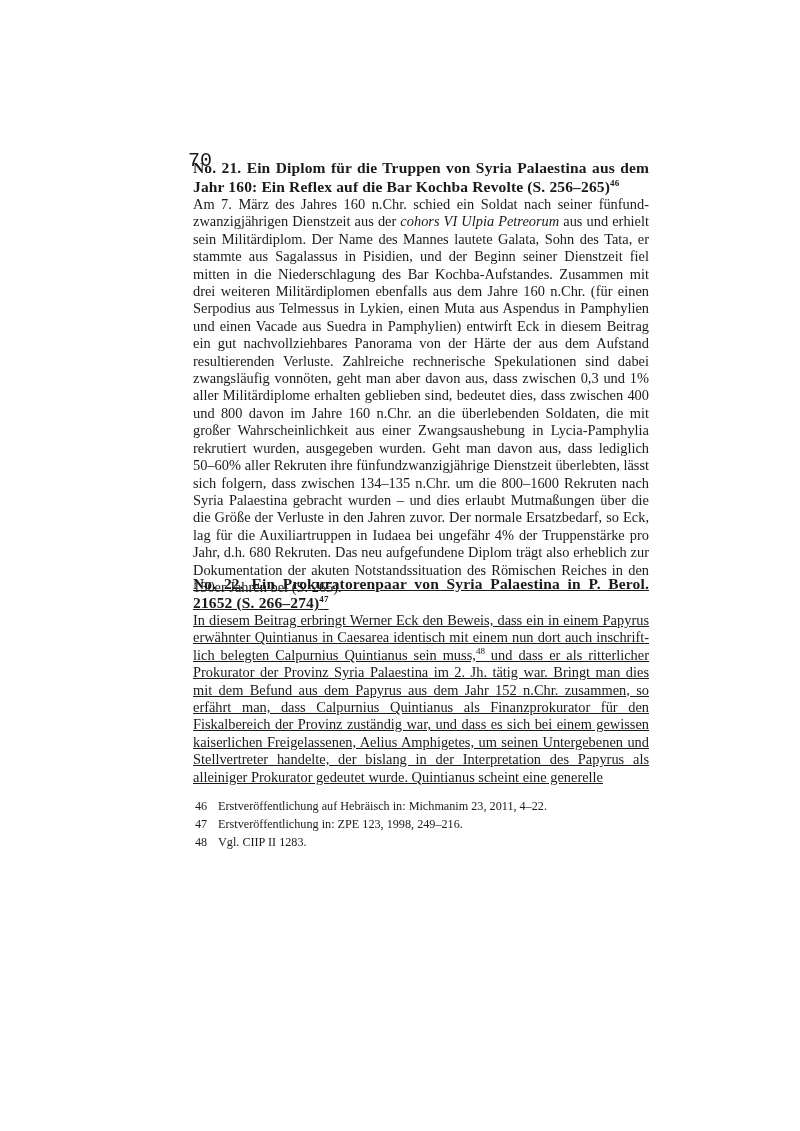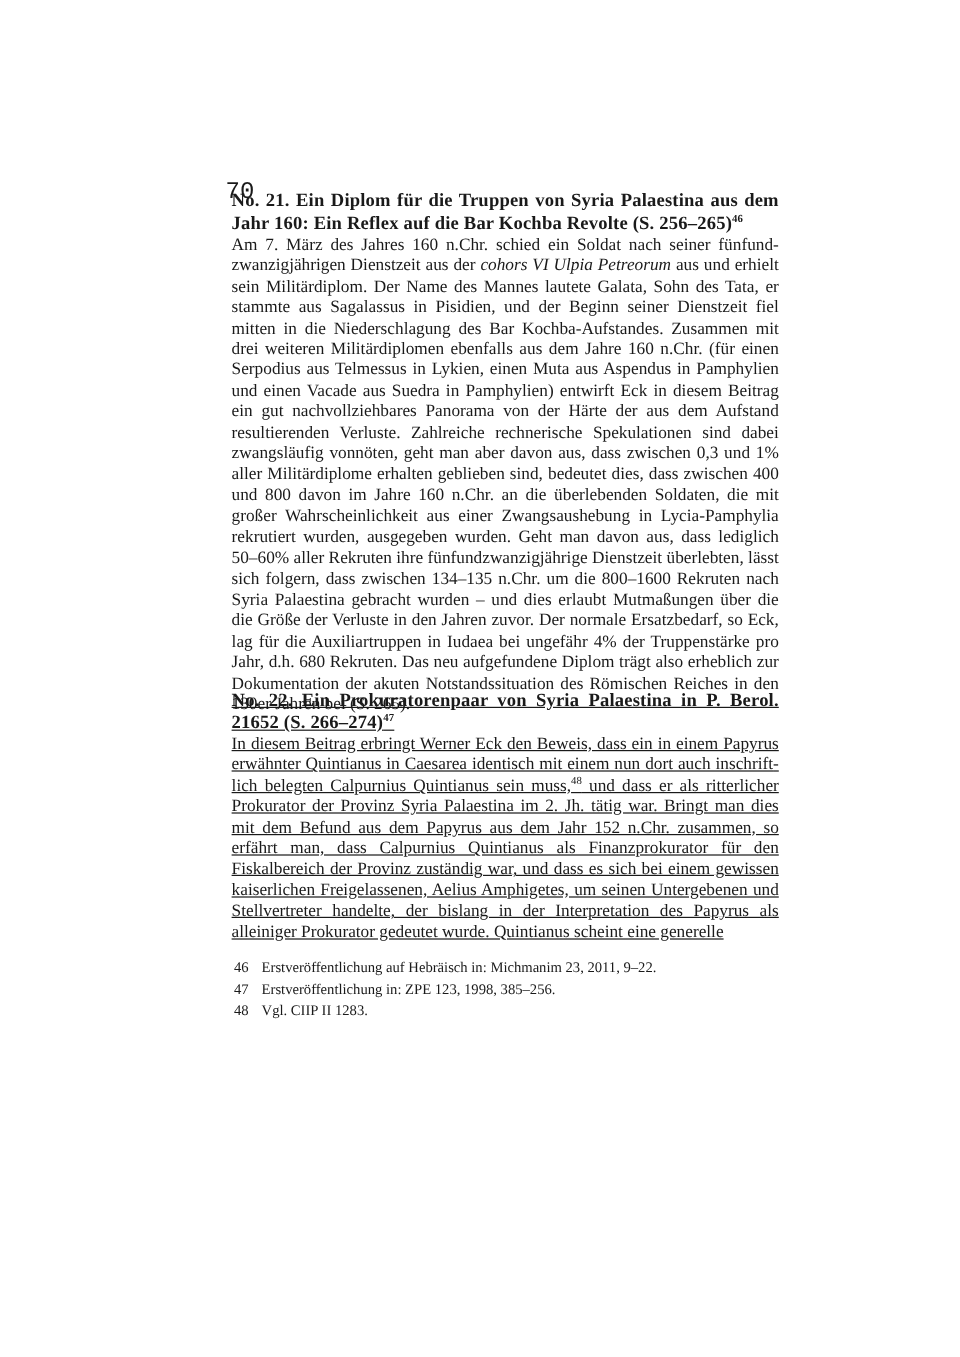--- a/index.html
+++ b/index.html
@@ -56,25 +56,25 @@
   </div>
 
   <div class="section" style="top:574px;text-decoration:underline;">
     <p class="heading"><span>No. 22. Ein Prokuratorenpaar von Syria Palaestina in P. Be­rol. 21652 (S. 266–274)</span><sup>47</sup></p>
     <p class="body"><span>In diesem Beitrag erbringt Werner Eck den Beweis, dass ein in einem Papyrus erwähnter Quintianus in Caesarea identisch mit einem nun dort auch inschrift­lich belegten Calpurnius Quintianus sein muss,</span><sup>48</sup><span> und dass er als ritterlicher Prokurator der Provinz Syria Palaestina im 2. Jh. tätig war. Bringt man dies mit dem Befund aus dem Papyrus aus dem Jahr 152 n.Chr. zusammen, so erfährt man, dass Calpurnius Quintianus als Finanzprokurator für den Fiskalbereich der Provinz zuständig war, und dass es sich bei einem gewissen kaiserlichen Freigelassenen, Aelius Amphigetes, um seinen Untergebenen und Stellvertreter handelte, der bislang in der Interpretation des Papyrus als alleiniger Prokurator gedeutet wurde. Quintianus scheint eine generelle</span></p>
   </div>
 
   <div class="footnotes">
     <div class="fn">
       <span class="fn-num">46</span>
-      <span class="fn-text">Erstveröffentlichung auf Hebräisch in: Michmanim 23, 2011, 9–22.</span>
+      <span class="fn-text">Erstveröffentlichung auf Hebräisch in: Michmanim 23, 2011, 4–22.</span>
     </div>
     <div class="fn">
       <span class="fn-num">47</span>
-      <span class="fn-text">Erstveröffentlichung in: ZPE 123, 1998, 385–256.</span>
+      <span class="fn-text">Erstveröffentlichung in: ZPE 123, 1998, 249–216.</span>
     </div>
     <div class="fn">
       <span class="fn-num">48</span>
       <span class="fn-text">Vgl. CIIP II 1283.</span>
     </div>
   </div>
 
 </div>
 
 </body></html>

